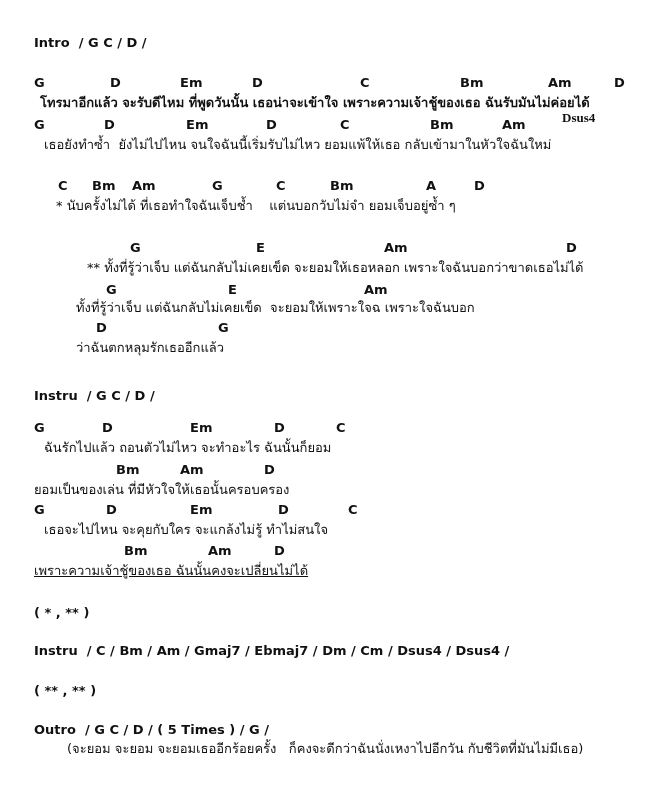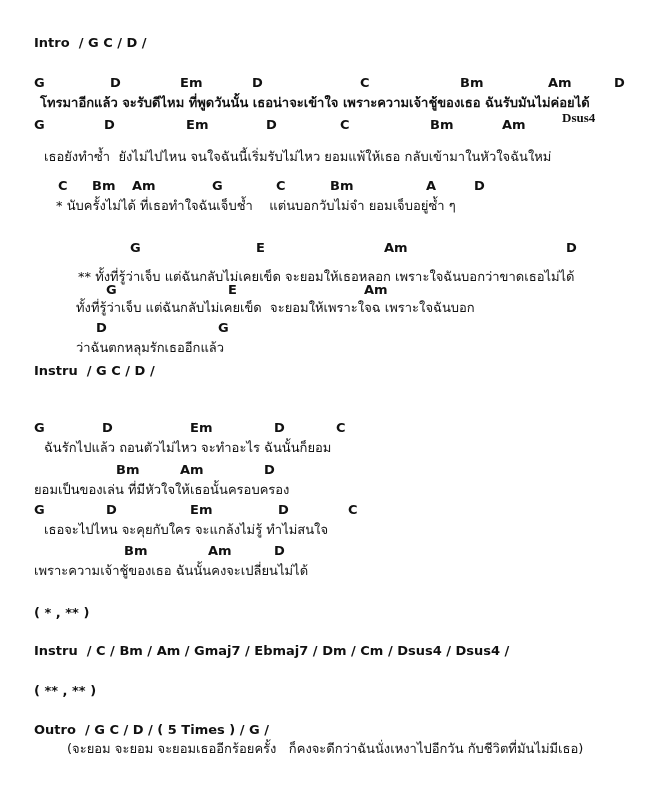--- a/index.html
+++ b/index.html
@@ -13,42 +13,42 @@
 </head>
 <body>
 
 <div>
 
   <div class="ln hd" style="left:34px; top:35px;">Intro  / G C / D /</div>
 
   <div class="chord-row"></div>
   <div class="ln ly" style="left:40px; top:95px;font-weight:bold;">โทรมาอีกแล้ว จะรับดีไหม ที่พูดวันนั้น เธอน่าจะเข้าใจ เพราะความเจ้าชู้ของเธอ ฉันรับมันไม่ค่อยได้</div>
   <div class="chord-row"></div>
-  <div class="ln ly" style="left:44px; top:149px;text-align:center;">เธอยังทำซ้ำ  ยังไม่ไปไหน จนใจฉันนี้เริ่มรับไม่ไหว ยอมแพ้ให้เธอ กลับเข้ามาในหัวใจฉันใหม่</div>
+  <div class="ln ly" style="left:44px; top:137px;text-align:center;">เธอยังทำซ้ำ  ยังไม่ไปไหน จนใจฉันนี้เริ่มรับไม่ไหว ยอมแพ้ให้เธอ กลับเข้ามาในหัวใจฉันใหม่</div>
 
   <div class="chord-row"></div>
   <div class="ln ly" style="left:56px; top:198px;">* นับครั้งไม่ได้ ที่เธอทำใจฉันเจ็บช้ำ    แต่นบอกวับไม่จำ ยอมเจ็บอยู่ซ้ำ ๆ</div>
 
   <div class="chord-row"></div>
-  <div class="ln ly" style="left:78px; top:260px;margin-top:9px;">** ทั้งที่รู้ว่าเจ็บ แต่ฉันกลับไม่เคยเข็ด จะยอมให้เธอหลอก เพราะใจฉันบอกว่าขาดเธอไม่ได้</div>
+  <div class="ln ly" style="left:87px; top:260px;">** ทั้งที่รู้ว่าเจ็บ แต่ฉันกลับไม่เคยเข็ด จะยอมให้เธอหลอก เพราะใจฉันบอกว่าขาดเธอไม่ได้</div>
   <div class="chord-row"></div>
   <div class="ln ly" style="left:76px; top:300px;">ทั้งที่รู้ว่าเจ็บ แต่ฉันกลับไม่เคยเข็ด  จะยอมให้เพราะใจฉ เพราะใจฉันบอก</div>
   <div class="chord-row"></div>
   <div class="ln ly" style="left:76px; top:340px;">ว่าฉันตกหลุมรักเธออีกแล้ว</div>
 
-  <div class="ln hd" style="left:34px; top:363px;">Instru  / G C / D /</div>
+  <div class="ln hd" style="left:34px; top:388px;">Instru  / G C / D /</div>
 
   <div class="chord-row"></div>
   <div class="ln ly" style="left:44px; top:440px;">ฉันรักไปแล้ว ถอนตัวไม่ไหว จะทำอะไร ฉันนั้นก็ยอม</div>
   <div class="chord-row"></div>
   <div class="ln ly" style="left:34px; top:482px;">ยอมเป็นของเล่น ที่มีหัวใจให้เธอนั้นครอบครอง</div>
   <div class="chord-row"></div>
   <div class="ln ly" style="left:44px; top:522px;">เธอจะไปไหน จะคุยกับใคร จะแกล้งไม่รู้ ทำไม่สนใจ</div>
   <div class="chord-row"></div>
-  <div class="ln ly" style="left:34px; top:563px;">เพราะความเจ้าชู้ของเธอ ฉันนั้นคงจะเปลี่ยนไม่ได้</div>
+  <div class="ln ly" style="left:34px; top:563px;text-decoration:underline;">เพราะความเจ้าชู้ของเธอ ฉันนั้นคงจะเปลี่ยนไม่ได้</div>
 
   <div class="ln hd" style="left:34px; top:605px;">( * , ** )</div>
   <div class="ln hd" style="left:34px; top:643px;">Instru  / C / Bm / Am / Gmaj7 / Ebmaj7 / Dm / Cm / Dsus4 / Dsus4 /</div>
   <div class="ln hd" style="left:34px; top:683px;">( ** , ** )</div>
   <div class="ln hd" style="left:34px; top:722px;">Outro  / G C / D / ( 5 Times ) / G /</div>
   <div class="ln ly" style="left:34px; top:741px;margin-left:33px;">(จะยอม จะยอม จะยอมเธออีกร้อยครั้ง   ก็คงจะดีกว่าฉันนั่งเหงาไปอีกวัน กับชีวิตที่มันไม่มีเธอ)</div>
 
 </div>
 
 <span class="ch" style="left: 34px; top: 75px;">G</span>

